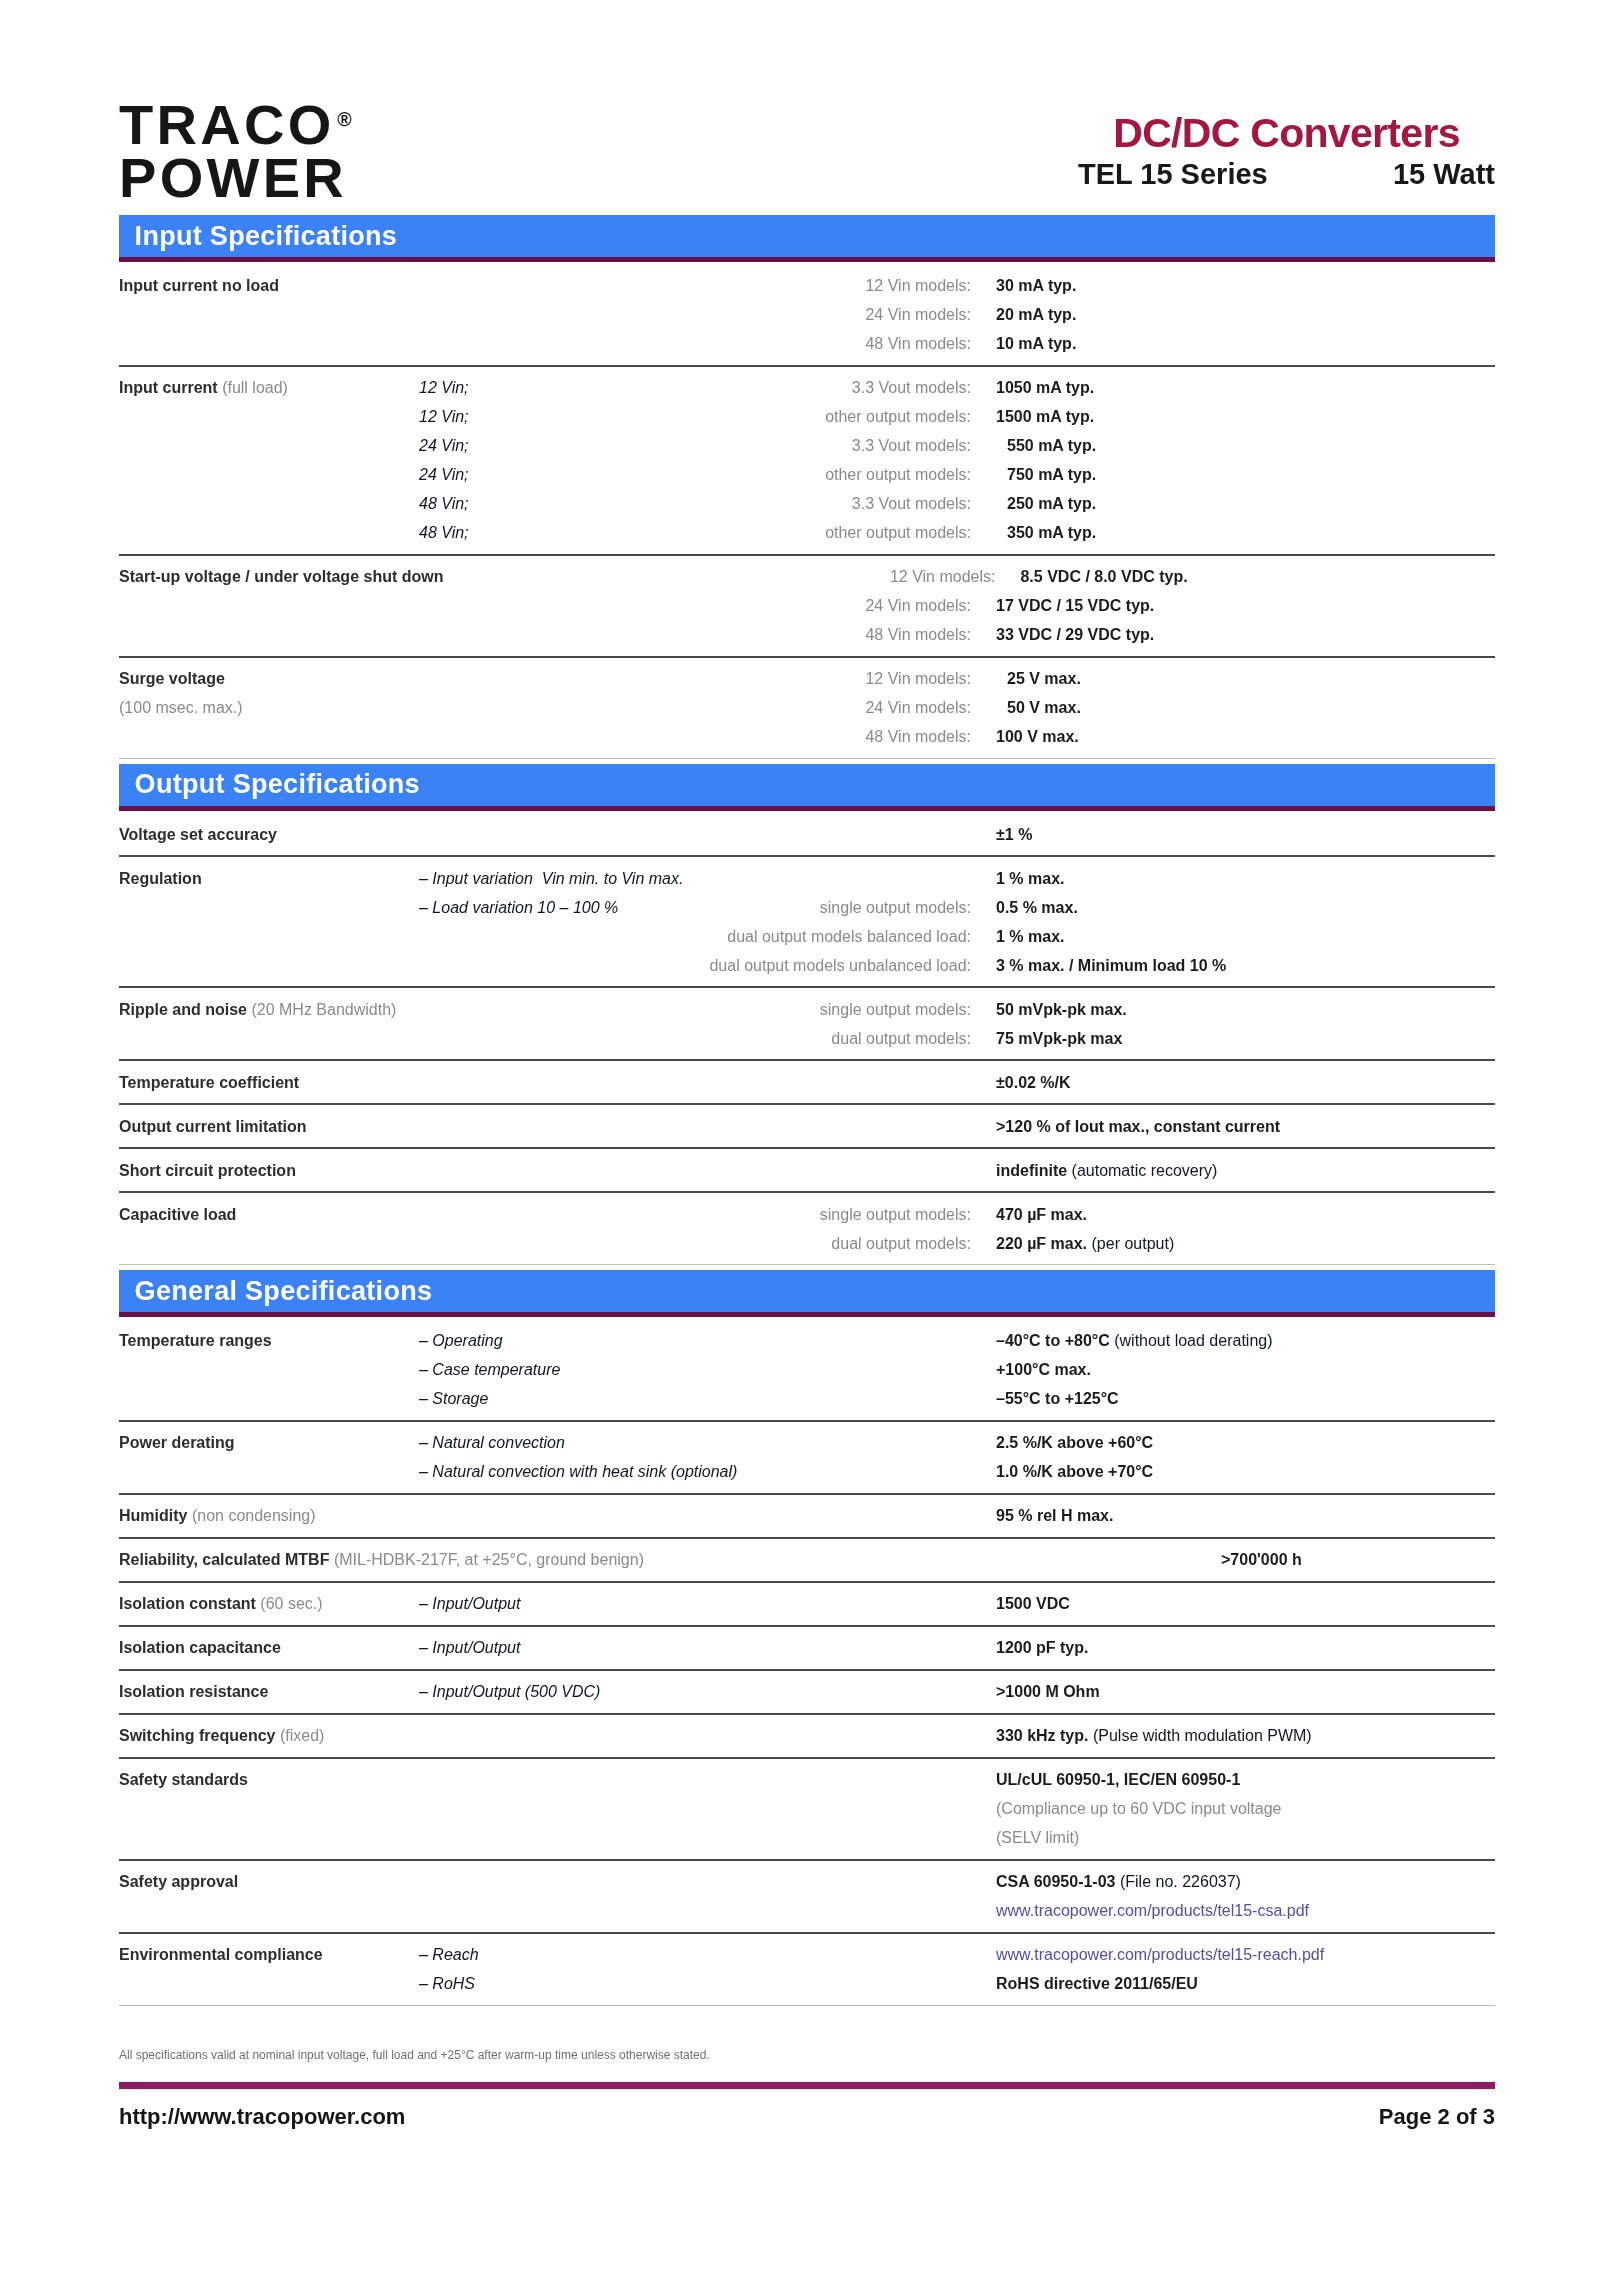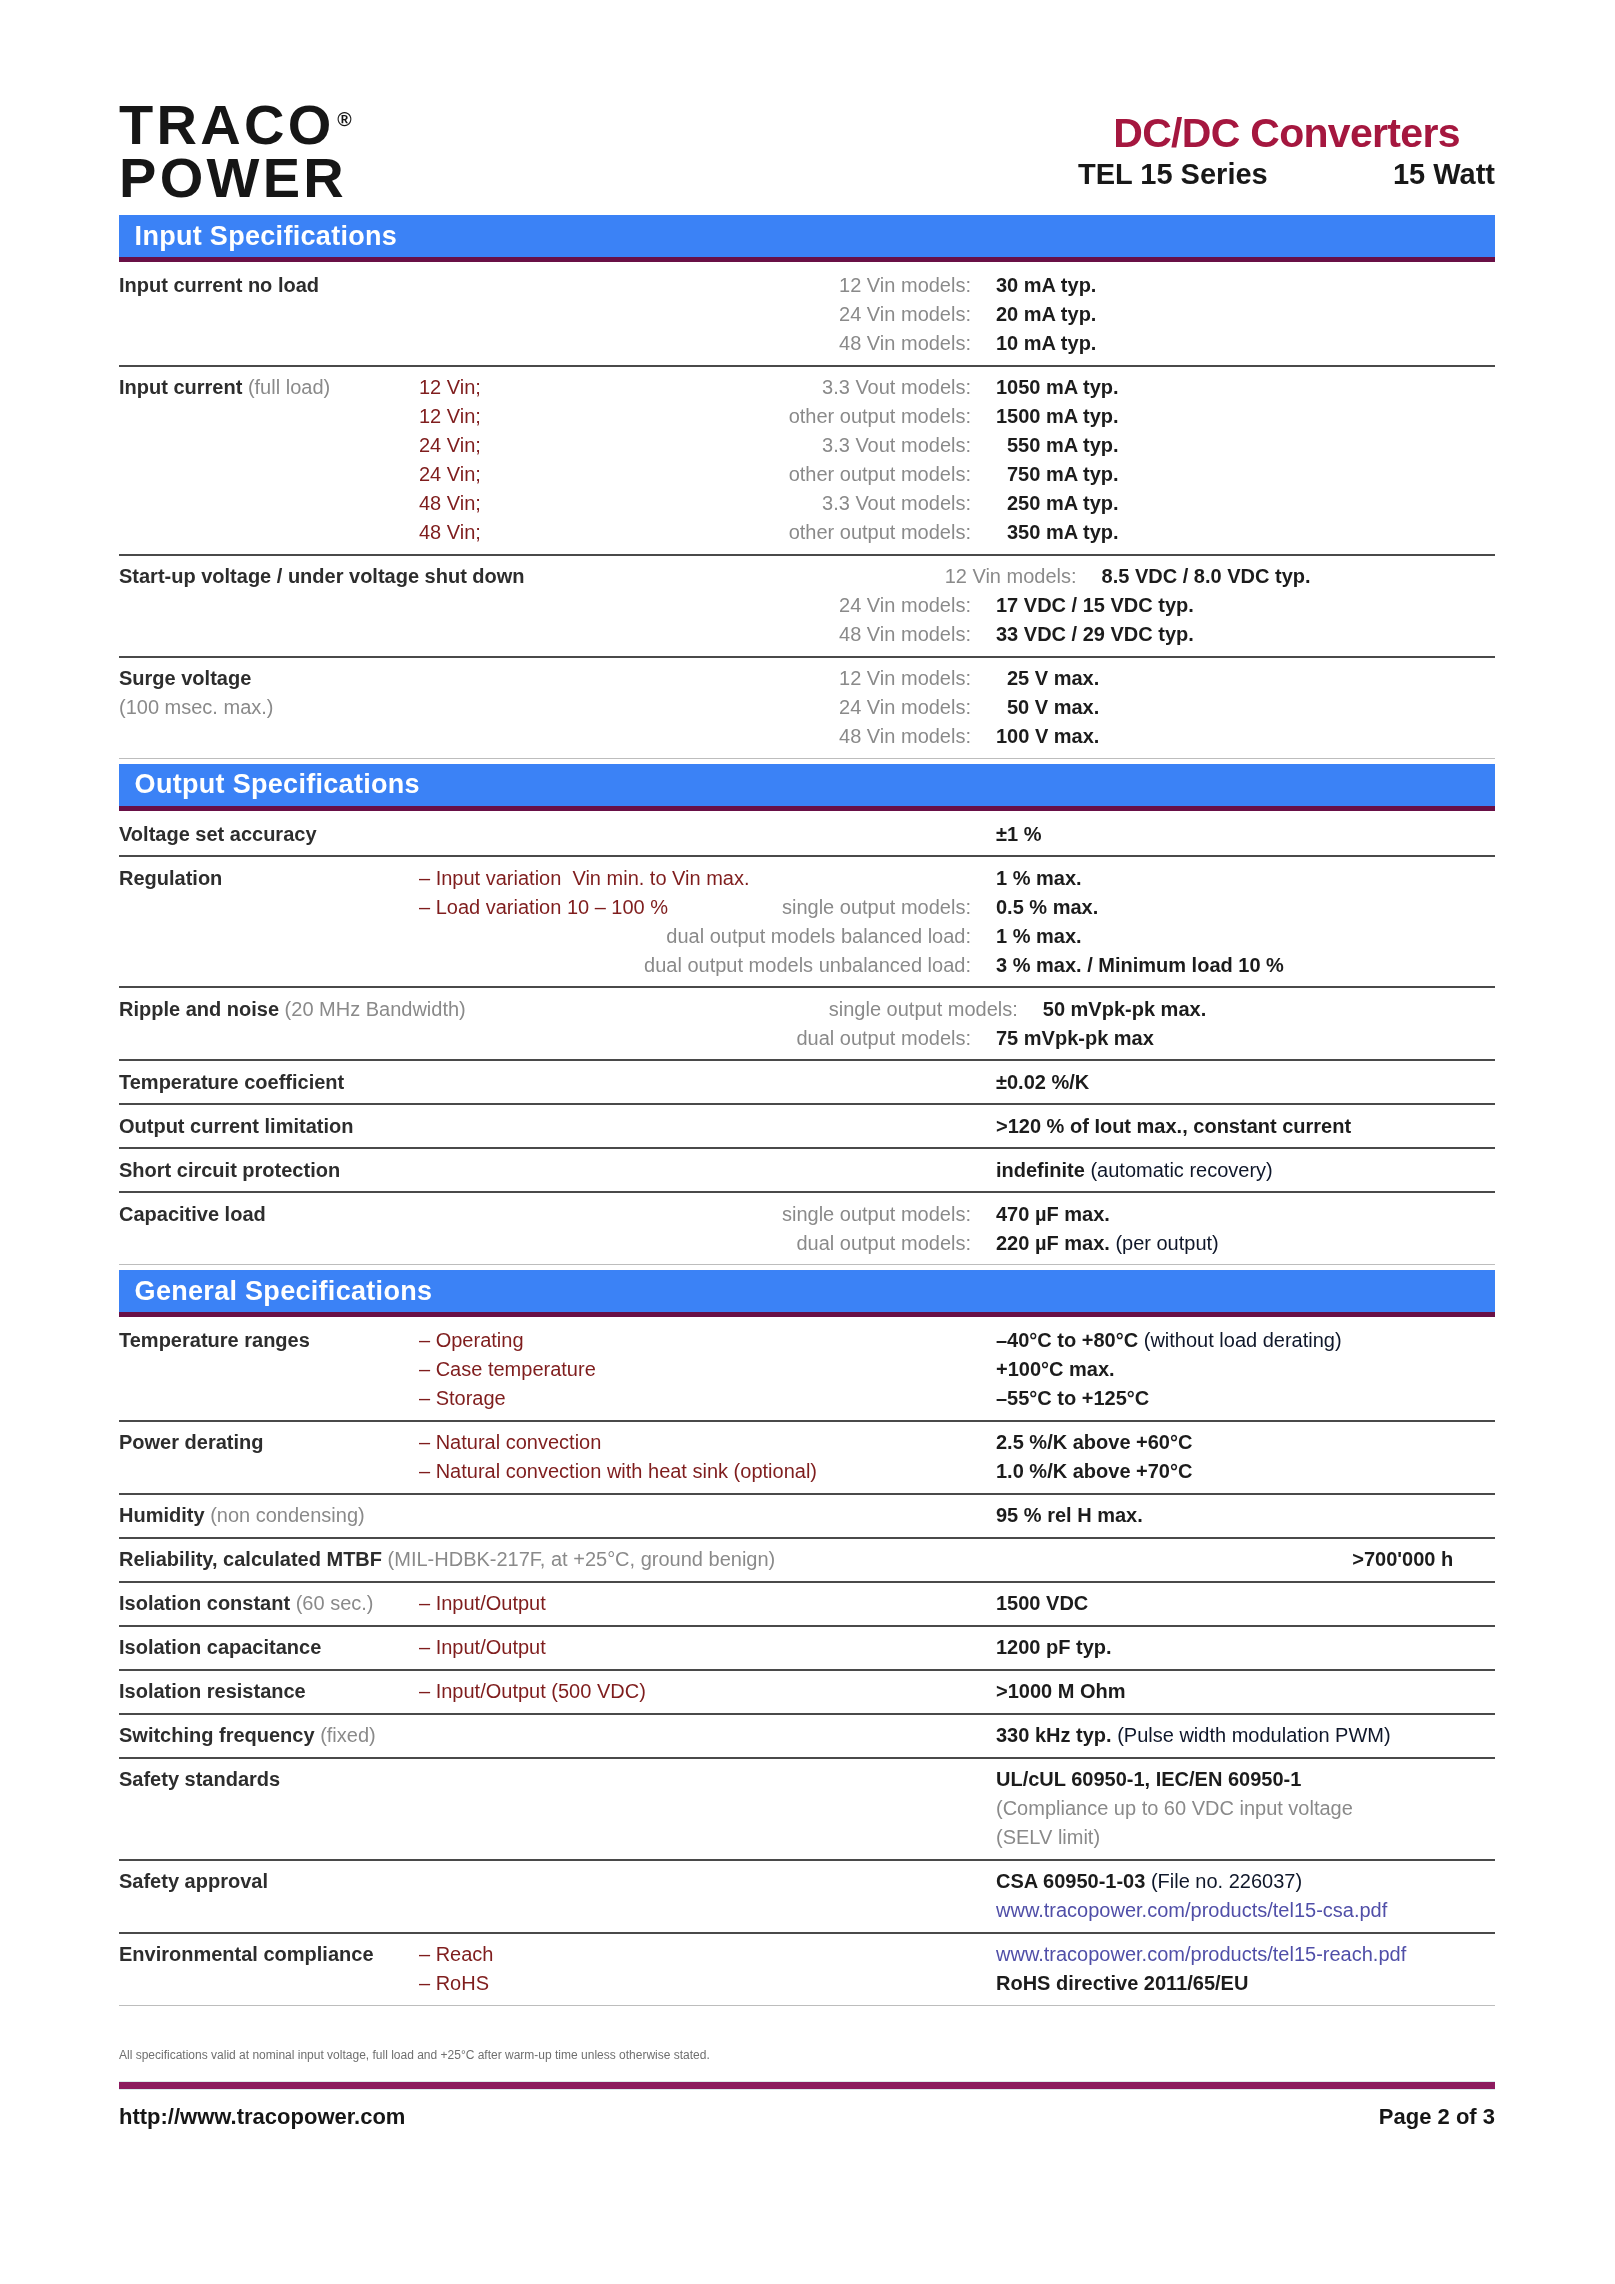--- a/index.html
+++ b/index.html
@@ -17,26 +17,26 @@
 
   
   #doc section + section{margin-top:5px;}
   .secbar{background:#3b82f6;border-bottom:5.2px solid #691046;height:42px;display:flex;align-items:center;padding-left:15.6px;}
   .sectitle{color:#ffffff;font-size:27px;font-weight:700;letter-spacing:0.3px;}
 
   
   .rows{padding-top:2.6px;}
   .specrow{display:block;padding:6.5px 0;border-bottom:2px solid #4a4a4a;}
   .rows .specrow:last-child{border-bottom:1.3px solid #bdbdbd;}
-  .line{display:flex;font-size:20px;line-height:29px;}
+  .line{display:flex;font-size:16px;line-height:29px;}
   .lc1{flex:0 0 300px;white-space:nowrap;}
   .rlabel{font-weight:700;color:#2d2d2d;}
   .lnote{font-weight:400;color:#8a8a8a;}
   .lmid{flex:0 0 552px;display:flex;white-space:pre;color:#8a8a8a;}
-  .sub{color:#7f1d1d;}
+  .sub{color:#0f172a;font-style:italic;}
   .mid{margin-left:auto;color:#8a8a8a;text-align:right;}
   .lval{flex:1 1 auto;padding-left:25px;white-space:pre-wrap;}
   .value{font-weight:700;color:#1c1c1c;}
   .value.light{font-weight:400;color:#8a8a8a;}
   .value.link{font-weight:400;color:#504FA8;cursor:pointer;}
   .vnote{font-weight:400;color:#0f172a;text-align:right;}
 
   
   .footnote{margin-top:42px;font-size:12px;color:#6f6f6f;}
   .rule{margin-top:19.6px;height:6.5px;background:#8C1B5F;border-top:1.3px solid #dcebee;border-bottom:1.3px solid #dcebee;}

